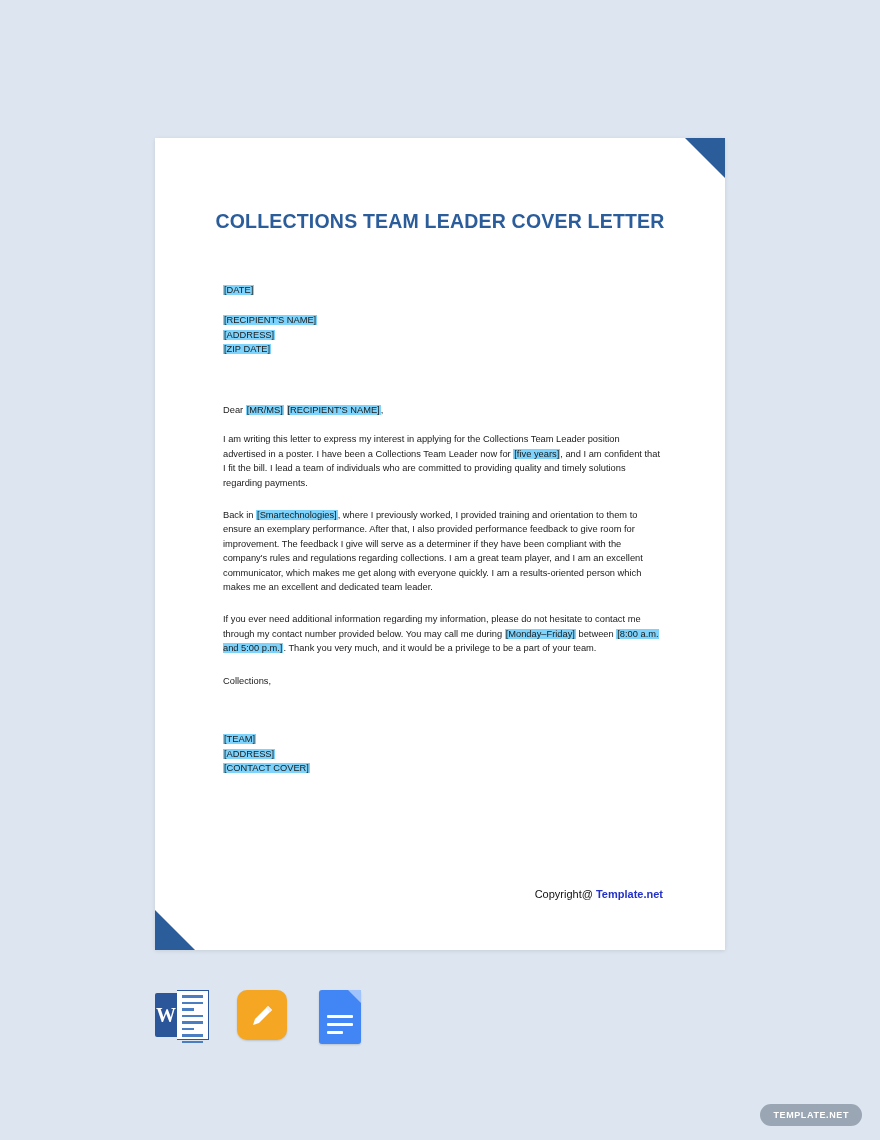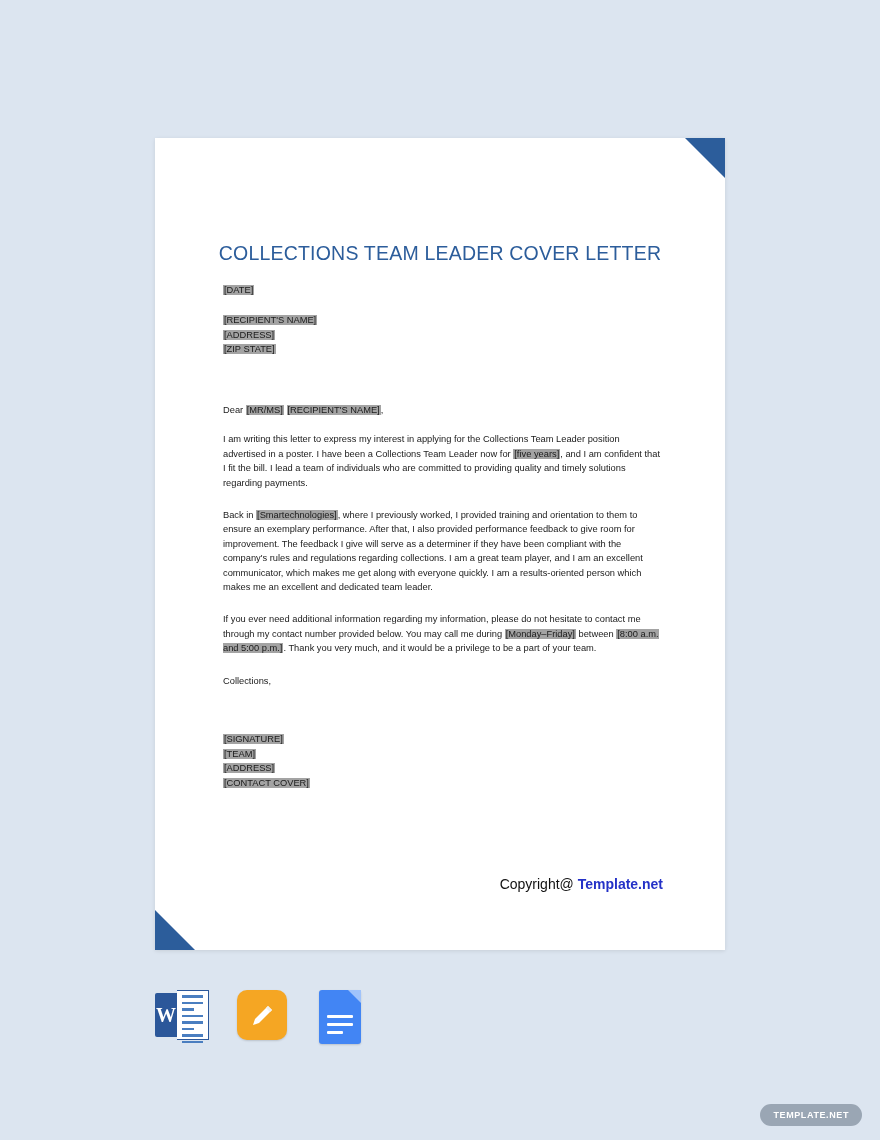--- a/index.html
+++ b/index.html
@@ -51,37 +51,36 @@
   }
 
   .doc-title {
     position: absolute;
     top: 72px;
     left: 0;
     right: 0;
     text-align: center;
     color: #2c5d9b;
     font-size: 19.5px;
-    font-weight: normal;
+    font-weight: bold;
     letter-spacing: 0.2px;
-    margin-top: 32px;
   }
 
   .body-area {
     position: absolute;
     left: 68px;
     right: 62px;
     top: 145px;
     font-size: 9.3px;
     color: #1a1a1a;
     line-height: 1.55;
   }
 
   .hl {
-    background: #a3a3a3;
+    background: #7dd3fc;
     padding: 0 1px;
   }
   .date-block {
     margin-bottom: 16px;
   }
   .recipient-block {
     margin-bottom: 46px;
     line-height: 1.56;
   }
   .salutation {
@@ -95,22 +94,22 @@
     margin-top: 18px;
     margin-bottom: 44px;
   }
   .sig-block {
     line-height: 1.56;
   }
 
   .copyright {
     position: absolute;
     right: 62px;
-    bottom: 58px;
-    font-size: 14px;
+    bottom: 50px;
+    font-size: 11px;
     color: #111;
     white-space: nowrap;
   }
   .copyright a {
     color: #2431c7;
     text-decoration: none;
     font-weight: bold;
   }
 
   
@@ -236,39 +235,38 @@
 
     <div class="body-area">
 
       <div class="date-block">
         <span class="hl">[DATE]</span>
       </div>
 
       <div class="recipient-block">
         <div><span class="hl">[RECIPIENT'S NAME]</span></div>
         <div><span class="hl">[ADDRESS]</span></div>
-        <div><span class="hl">[ZIP STATE]</span></div>
+        <div><span class="hl">[ZIP DATE]</span></div>
       </div>
 
       <div class="salutation">
         <span>Dear</span>
         <span class="hl">[MR/MS]</span>
         <span class="hl">[RECIPIENT'S NAME]</span><span>,</span>
       </div>
 
       <p class="para"><span>I am writing this letter to express my interest in applying for the Collections Team Leader position advertised in a poster. I have been a Collections Team Leader now for </span><span class="hl">[five years]</span><span>, and I am confident that I fit the bill. I lead a team of individuals who are committed to providing quality and timely solutions regarding payments.</span></p>
 
       <p class="para"><span>Back in </span><span class="hl">[Smartechnologies]</span><span>, where I previously worked, I provided training and orientation to them to ensure an exemplary performance. After that, I also provided performance feedback to give room for improvement. The feedback I give will serve as a determiner if they have been compliant with the company's rules and regulations regarding collections. I am a great team player, and I am an excellent communicator, which makes me get along with everyone quickly. I am a results-oriented person which makes me an excellent and dedicated team leader.</span></p>
 
       <p class="para"><span>If you ever need additional information regarding my information, please do not hesitate to contact me through my contact number provided below. You may call me during </span><span class="hl">[Monday–Friday]</span><span> between </span><span class="hl">[8:00 a.m. and 5:00 p.m.]</span><span>. Thank you very much, and it would be a privilege to be a part of your team.</span></p>
 
       <div class="closing">Collections,</div>
 
       <div class="sig-block">
-        <div><span class="hl">[SIGNATURE]</span></div>
         <div><span class="hl">[TEAM]</span></div>
         <div><span class="hl">[ADDRESS]</span></div>
         <div><span class="hl">[CONTACT COVER]</span></div>
       </div>
 
     </div>
 
     <div class="copyright">
       <span>Copyright@</span>
       <a href="#">Template.net</a>

